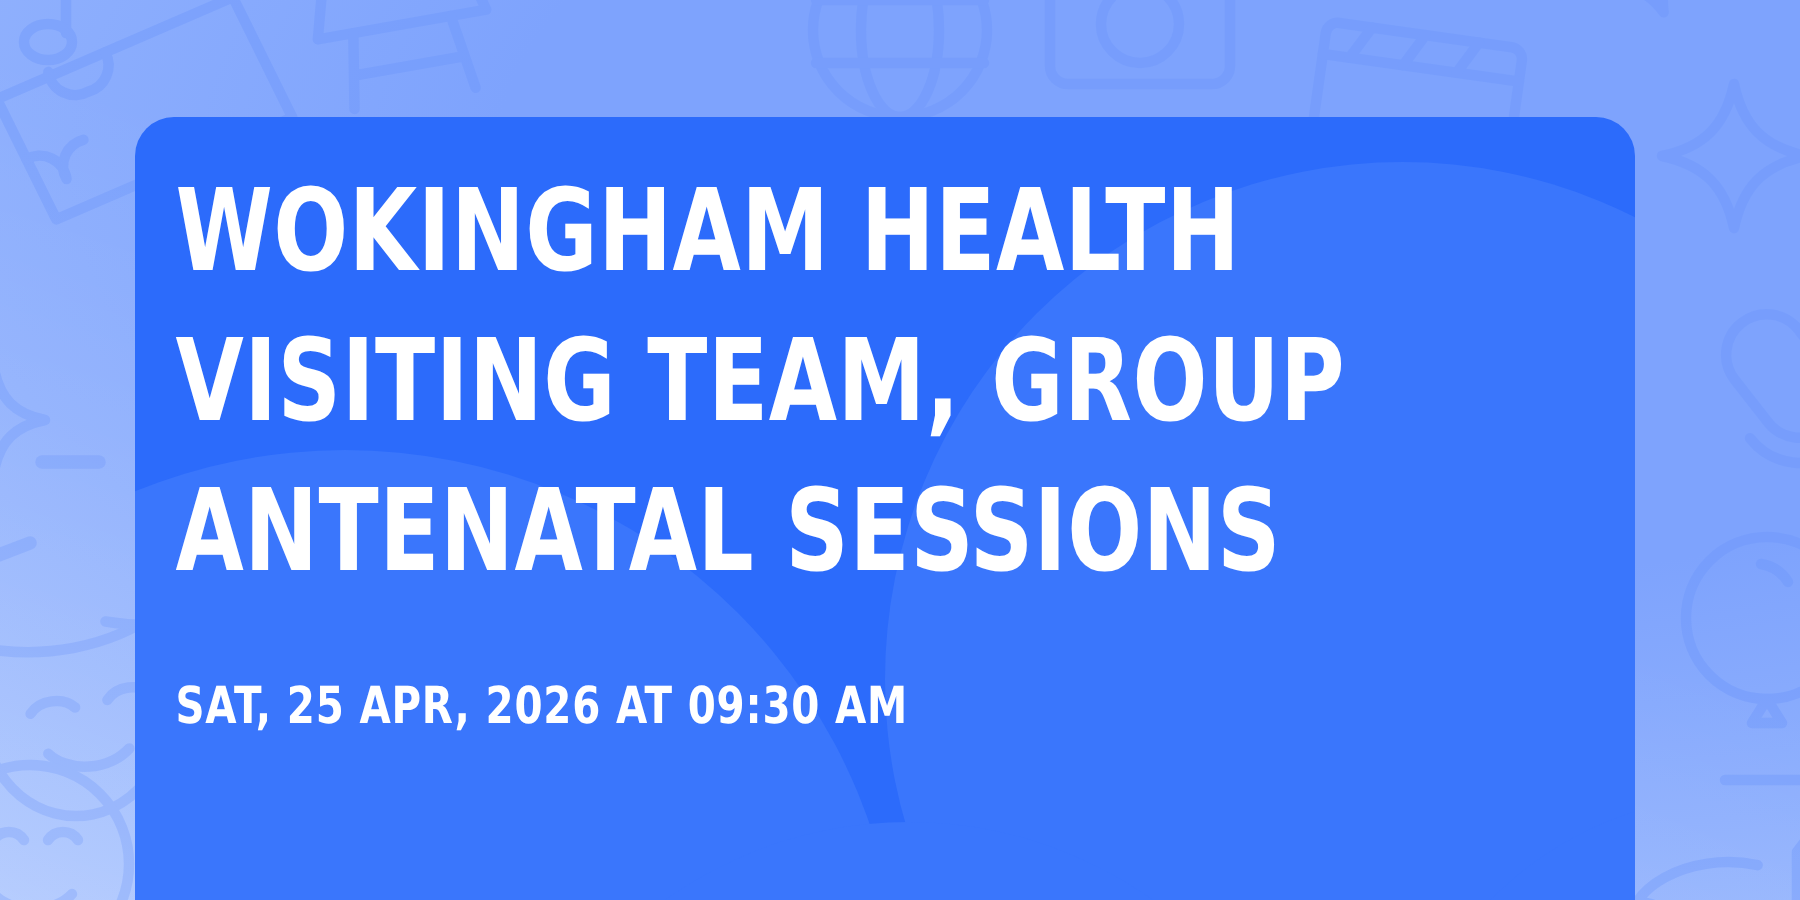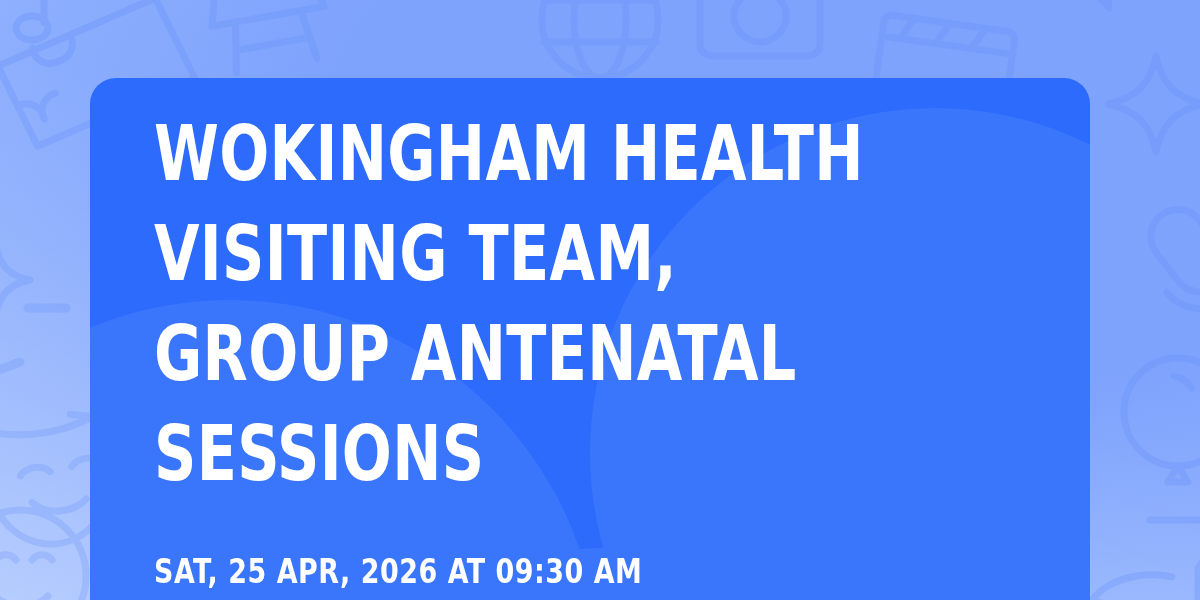--- a/index.html
+++ b/index.html
@@ -64,21 +64,21 @@
     background: #3A76FC;
   }
   .blob-a { left: -230px; top: 222px;  width: 740px;  height: 740px; }
   .blob-b { left: 500px;  top: 30px;   width: 690px;  height: 690px; }
   .blob-c { left: 236px;  top: 470px;  width: 560px;  height: 560px; }
   .blob-d { left: 836px;  top: 452px;  width: 470px;  height: 470px; }
 
   .card-body {
     position: relative;
     z-index: 2;
-    padding: 0 64px;
+    padding: 0 27px;
   }
 
   .event-title {
     margin: 0;
     padding-top: 26px;
     color: #ffffff;
     font-family: "DejaVu Sans Condensed", "Liberation Sans Narrow", "Liberation Sans", sans-serif;
     font-size: 76px;
     line-height: 100px;
     font-weight: 700;

